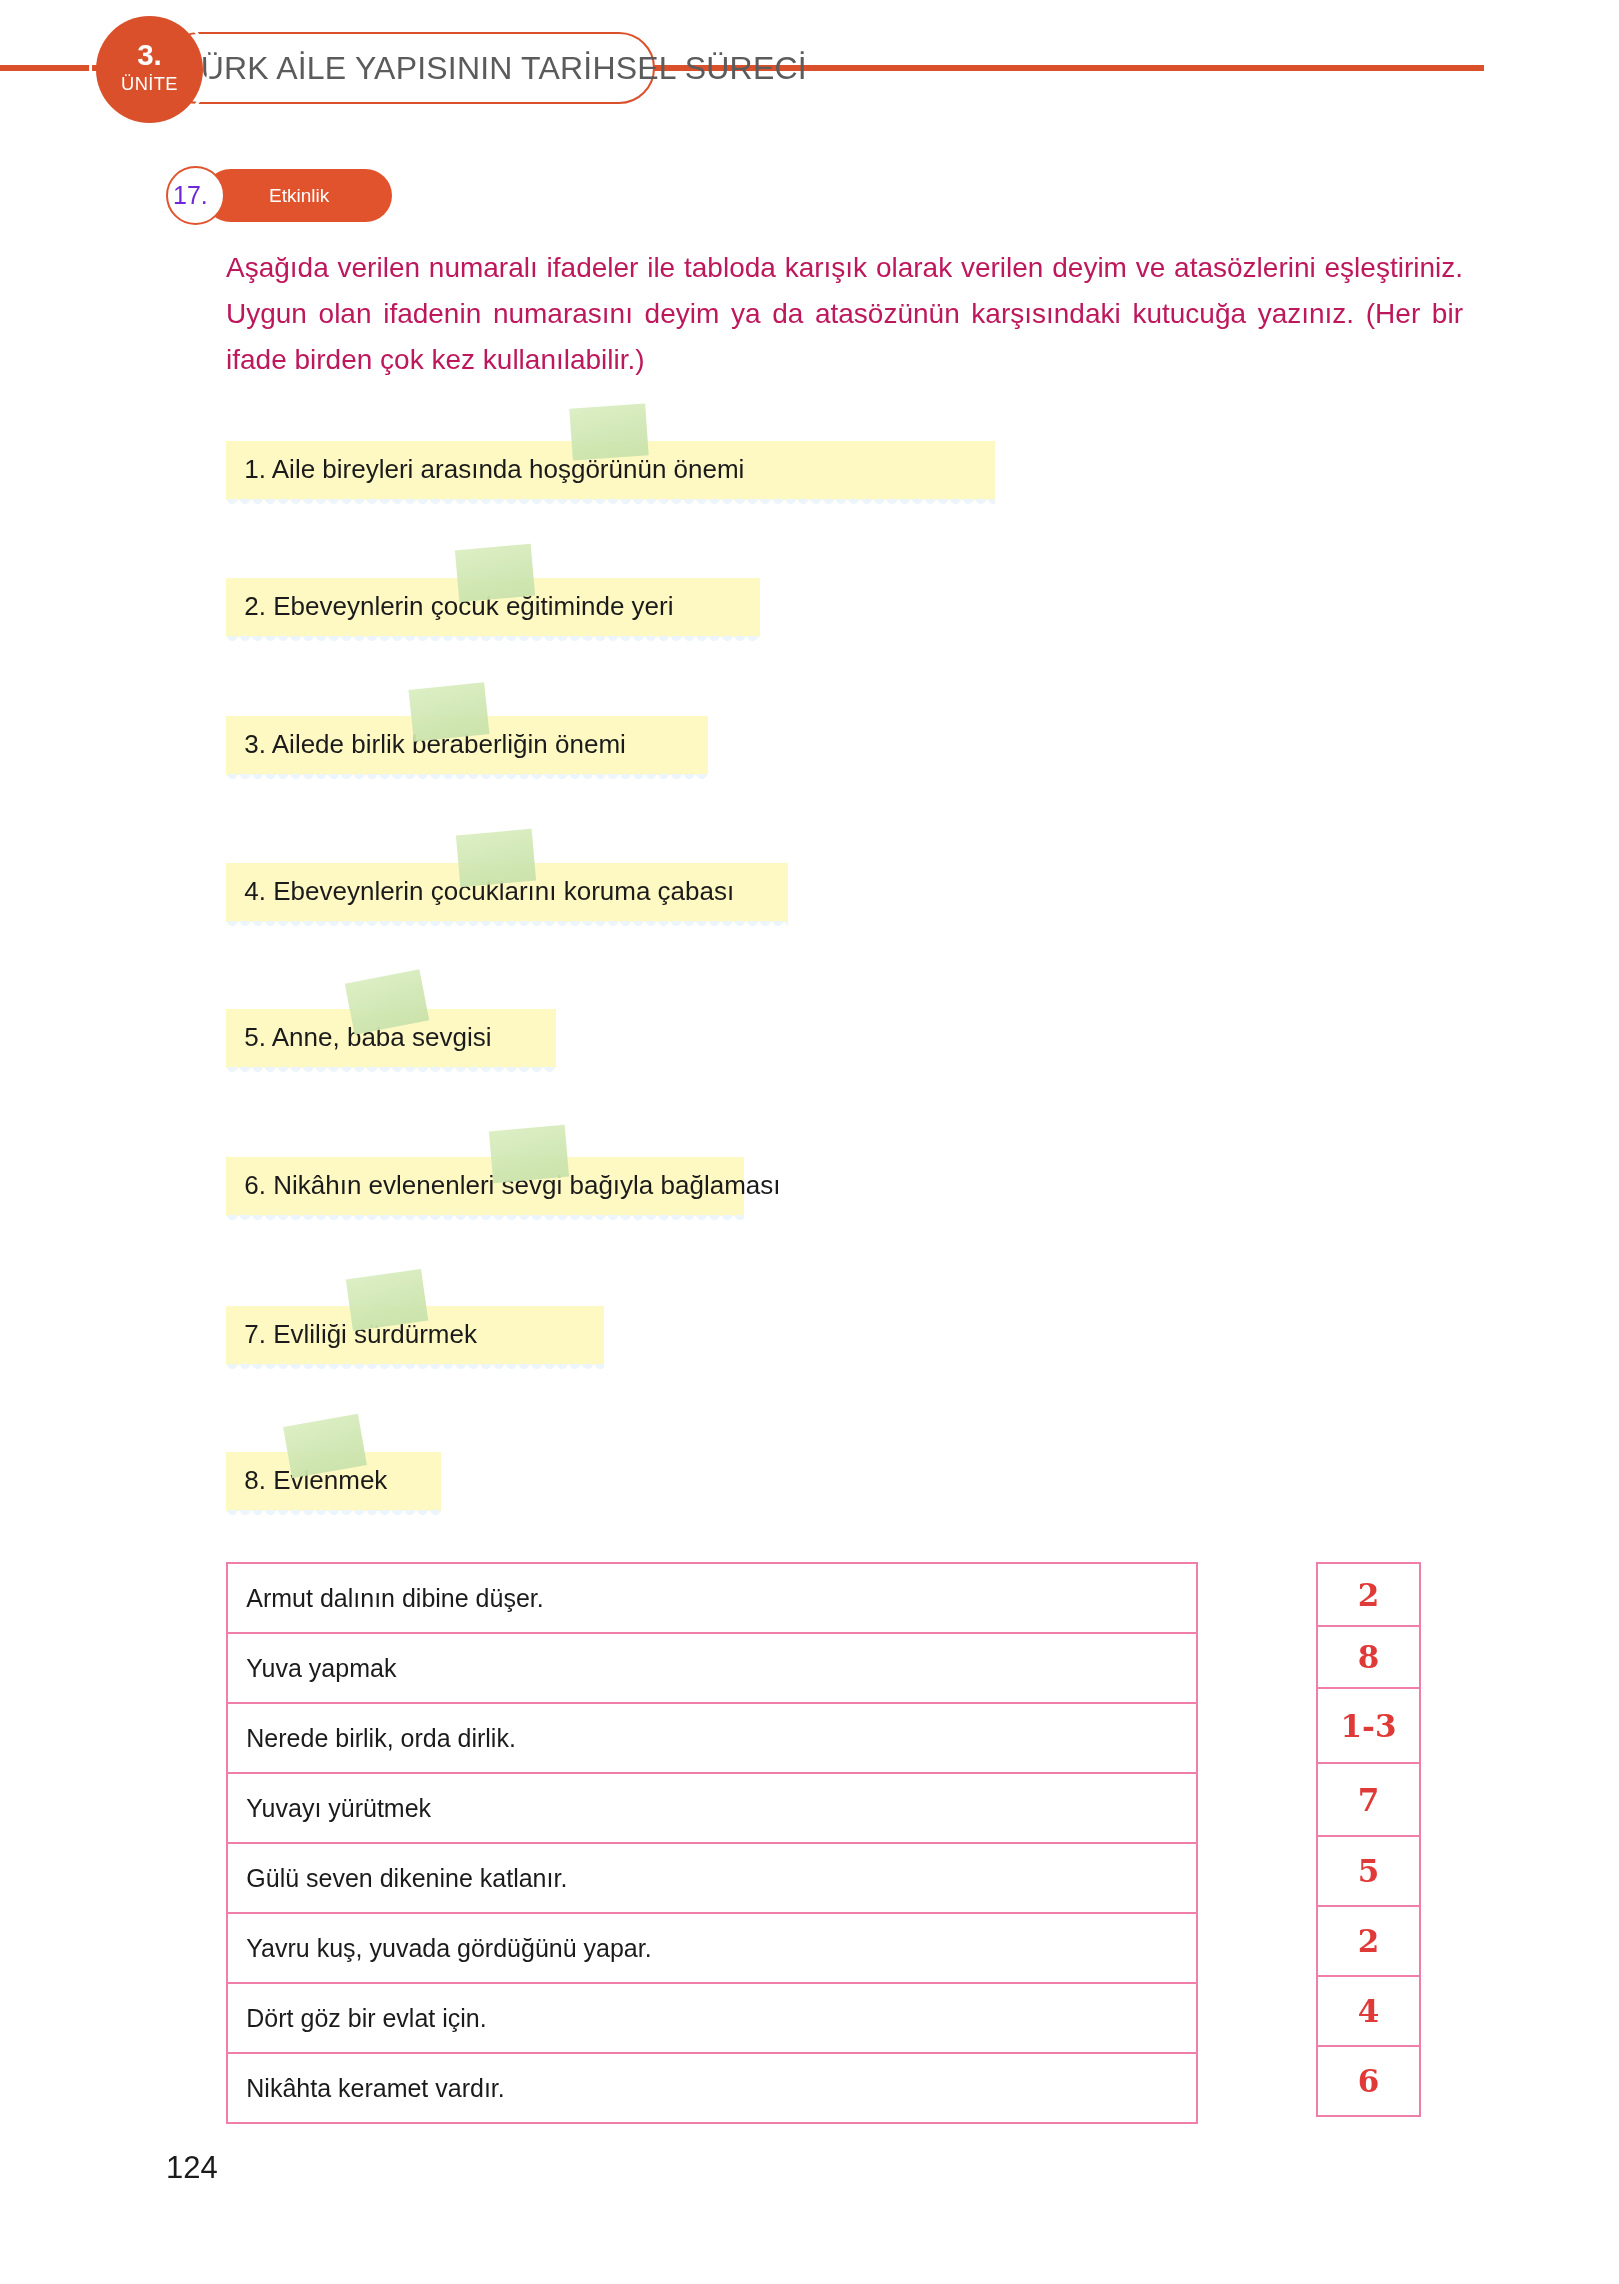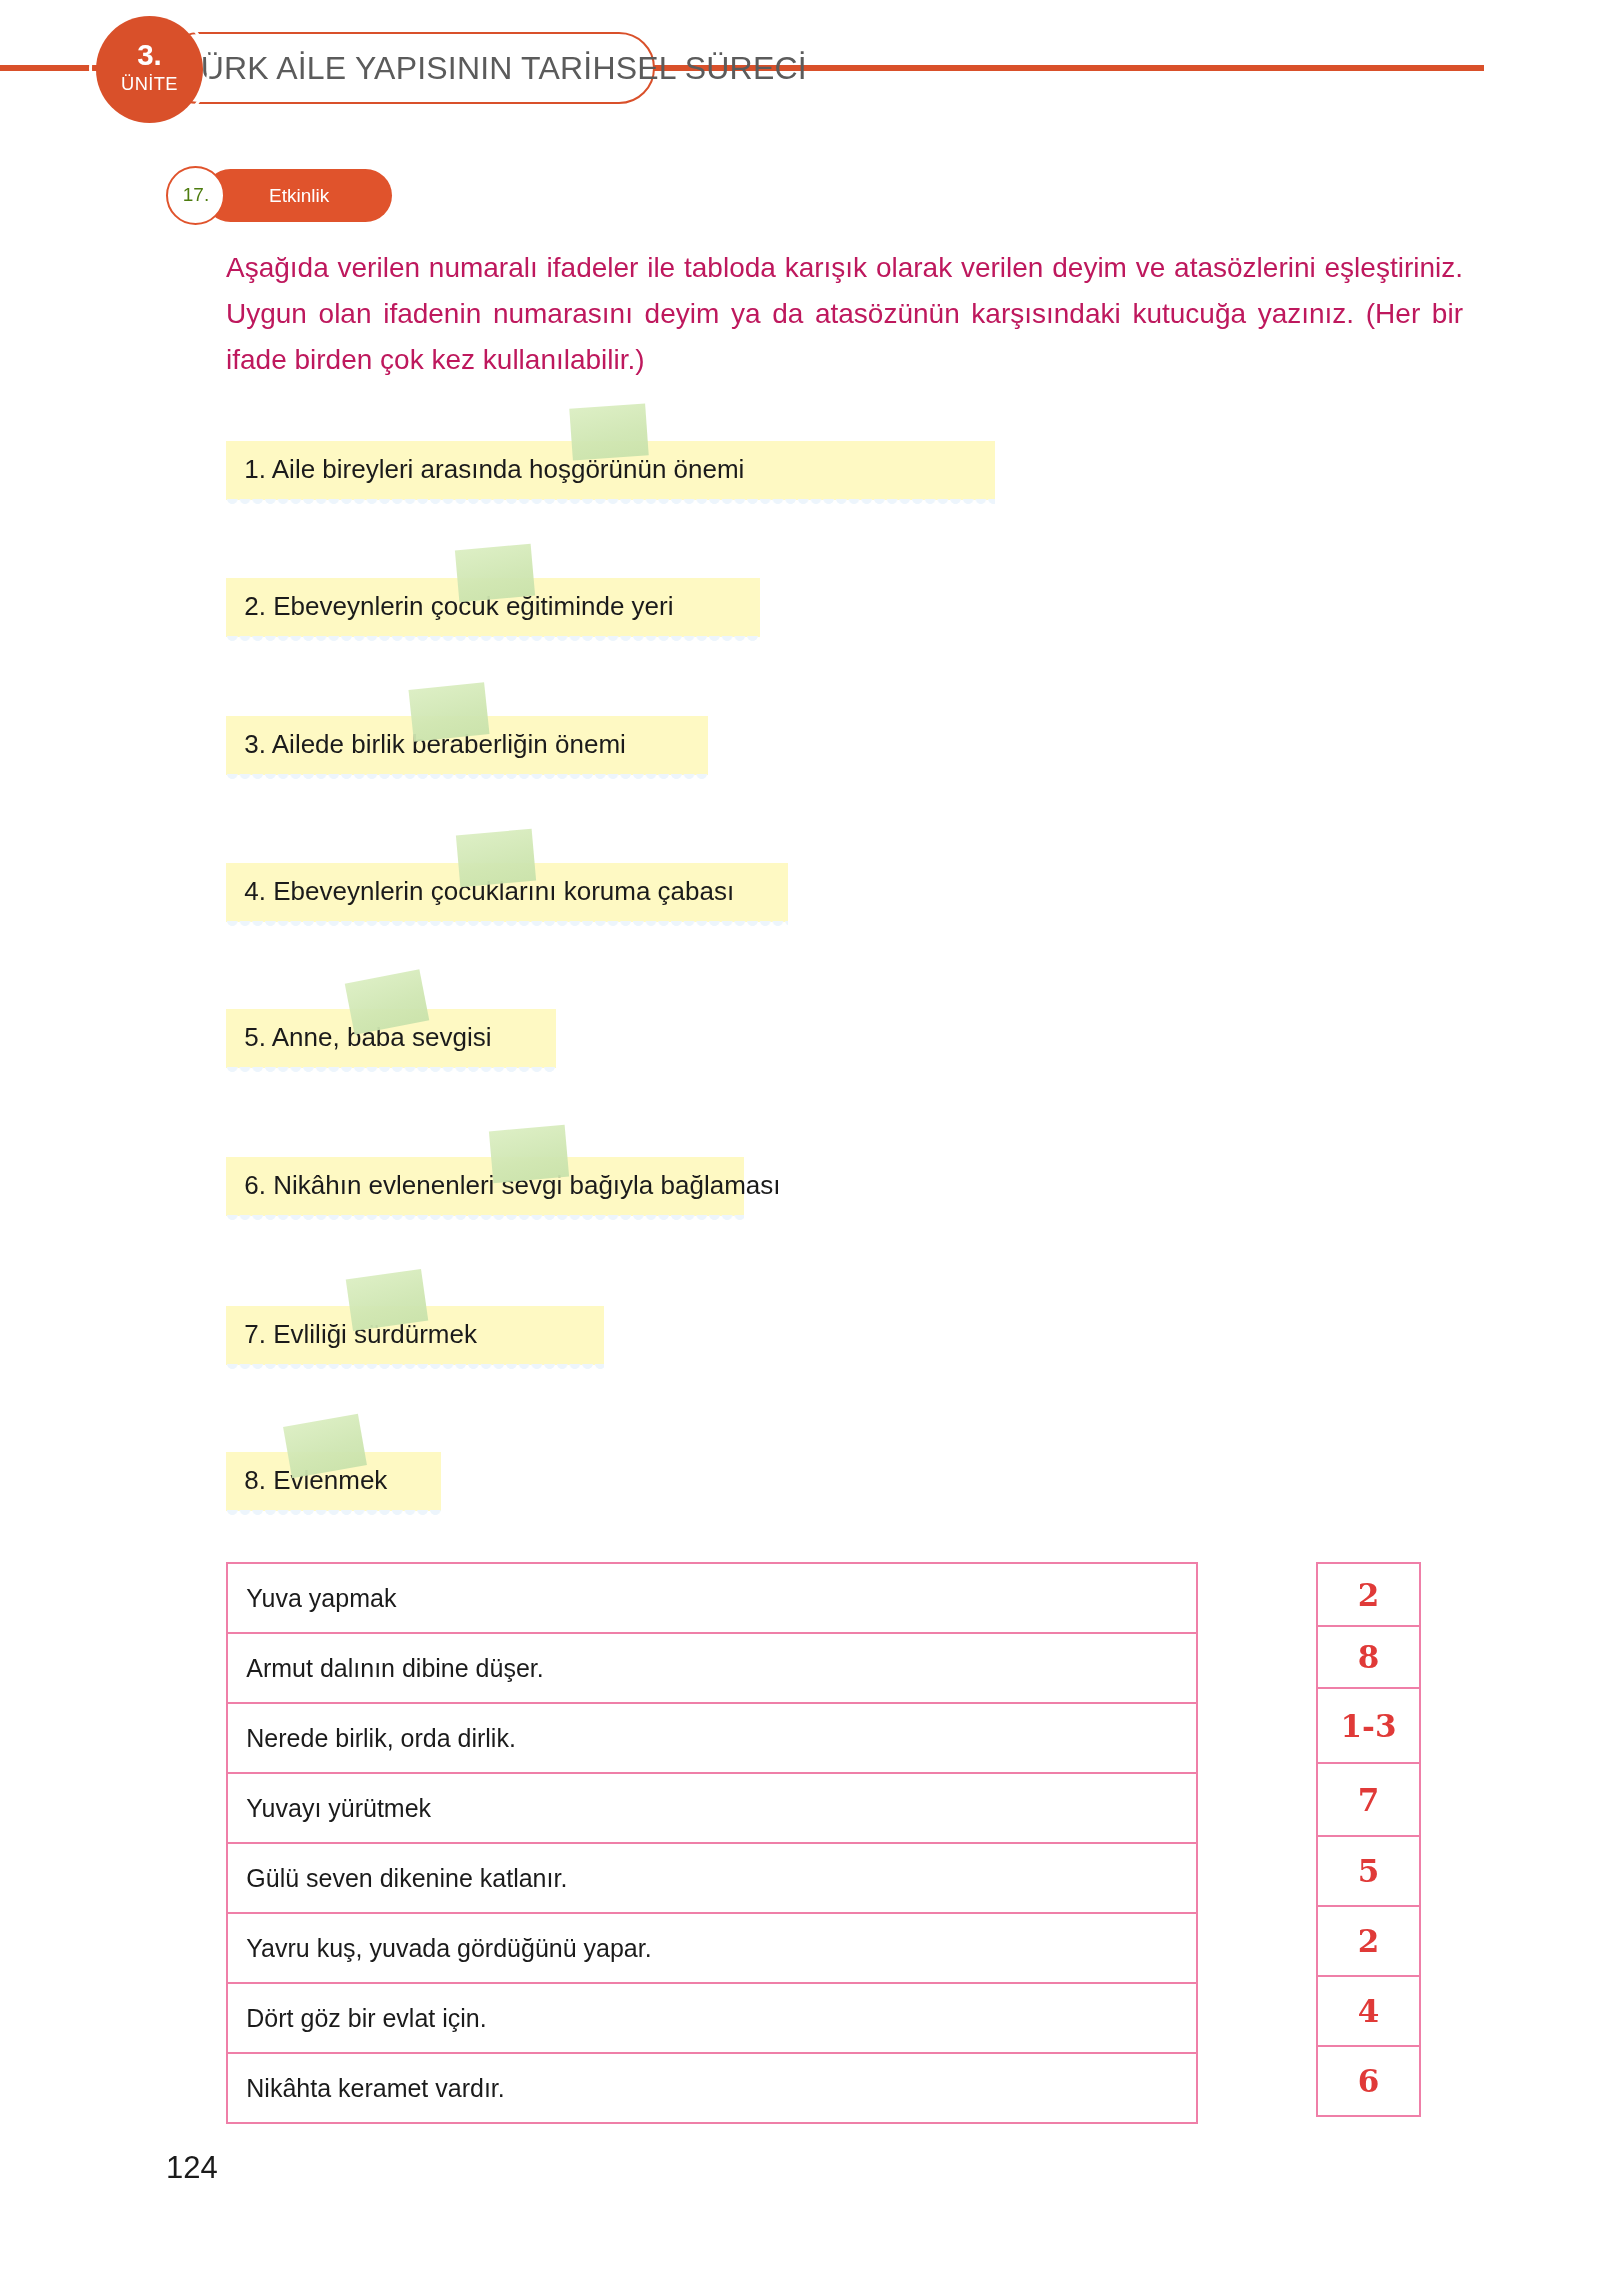--- a/index.html
+++ b/index.html
@@ -115,23 +115,23 @@
     border: 2.8px solid #e0532c;
     border-radius: 50%;
     background: #ffffff;
     z-index: 3;
   }
   .act-num {
     position: absolute;
     left: 173px; top: 174px;
     width: 46px;
     height: 42px; line-height: 42px;
-    text-align: center;
-    font-size: 19px;
-    color: #4d7c0f;
+    text-align: left;
+    font-size: 25px;
+    color: #6d28d9;
     z-index: 4;
     white-space: nowrap;
   }
 
   
   .instruction {
     position: absolute;
     left: 226px; top: 245px;
     width: 1237px;
     font-size: 28px;
@@ -283,24 +283,24 @@
     <div class="card" style="left:226px; top:1452px; width:215px; height:59px;">
       <div class="card-text">8. Evlenmek</div>
     </div>
     <div class="tape" style="left:287px; top:1420px; transform:rotate(-10deg);"></div>
 
   </div>
 
   <table class="proverb-table">
     <tbody>
       <tr>
+          <td>Armut dalının dibine düşer.</td>
+        </tr>
+      <tr>
           <td>Yuva yapmak</td>
-        </tr>
-      <tr>
-          <td>Armut dalının dibine düşer.</td>
         </tr>
       <tr>
           <td>Nerede birlik, orda dirlik.</td>
         </tr>
       <tr>
           <td>Yuvayı yürütmek</td>
         </tr>
       <tr>
           <td>Gülü seven dikenine katlanır.</td>
         </tr>

